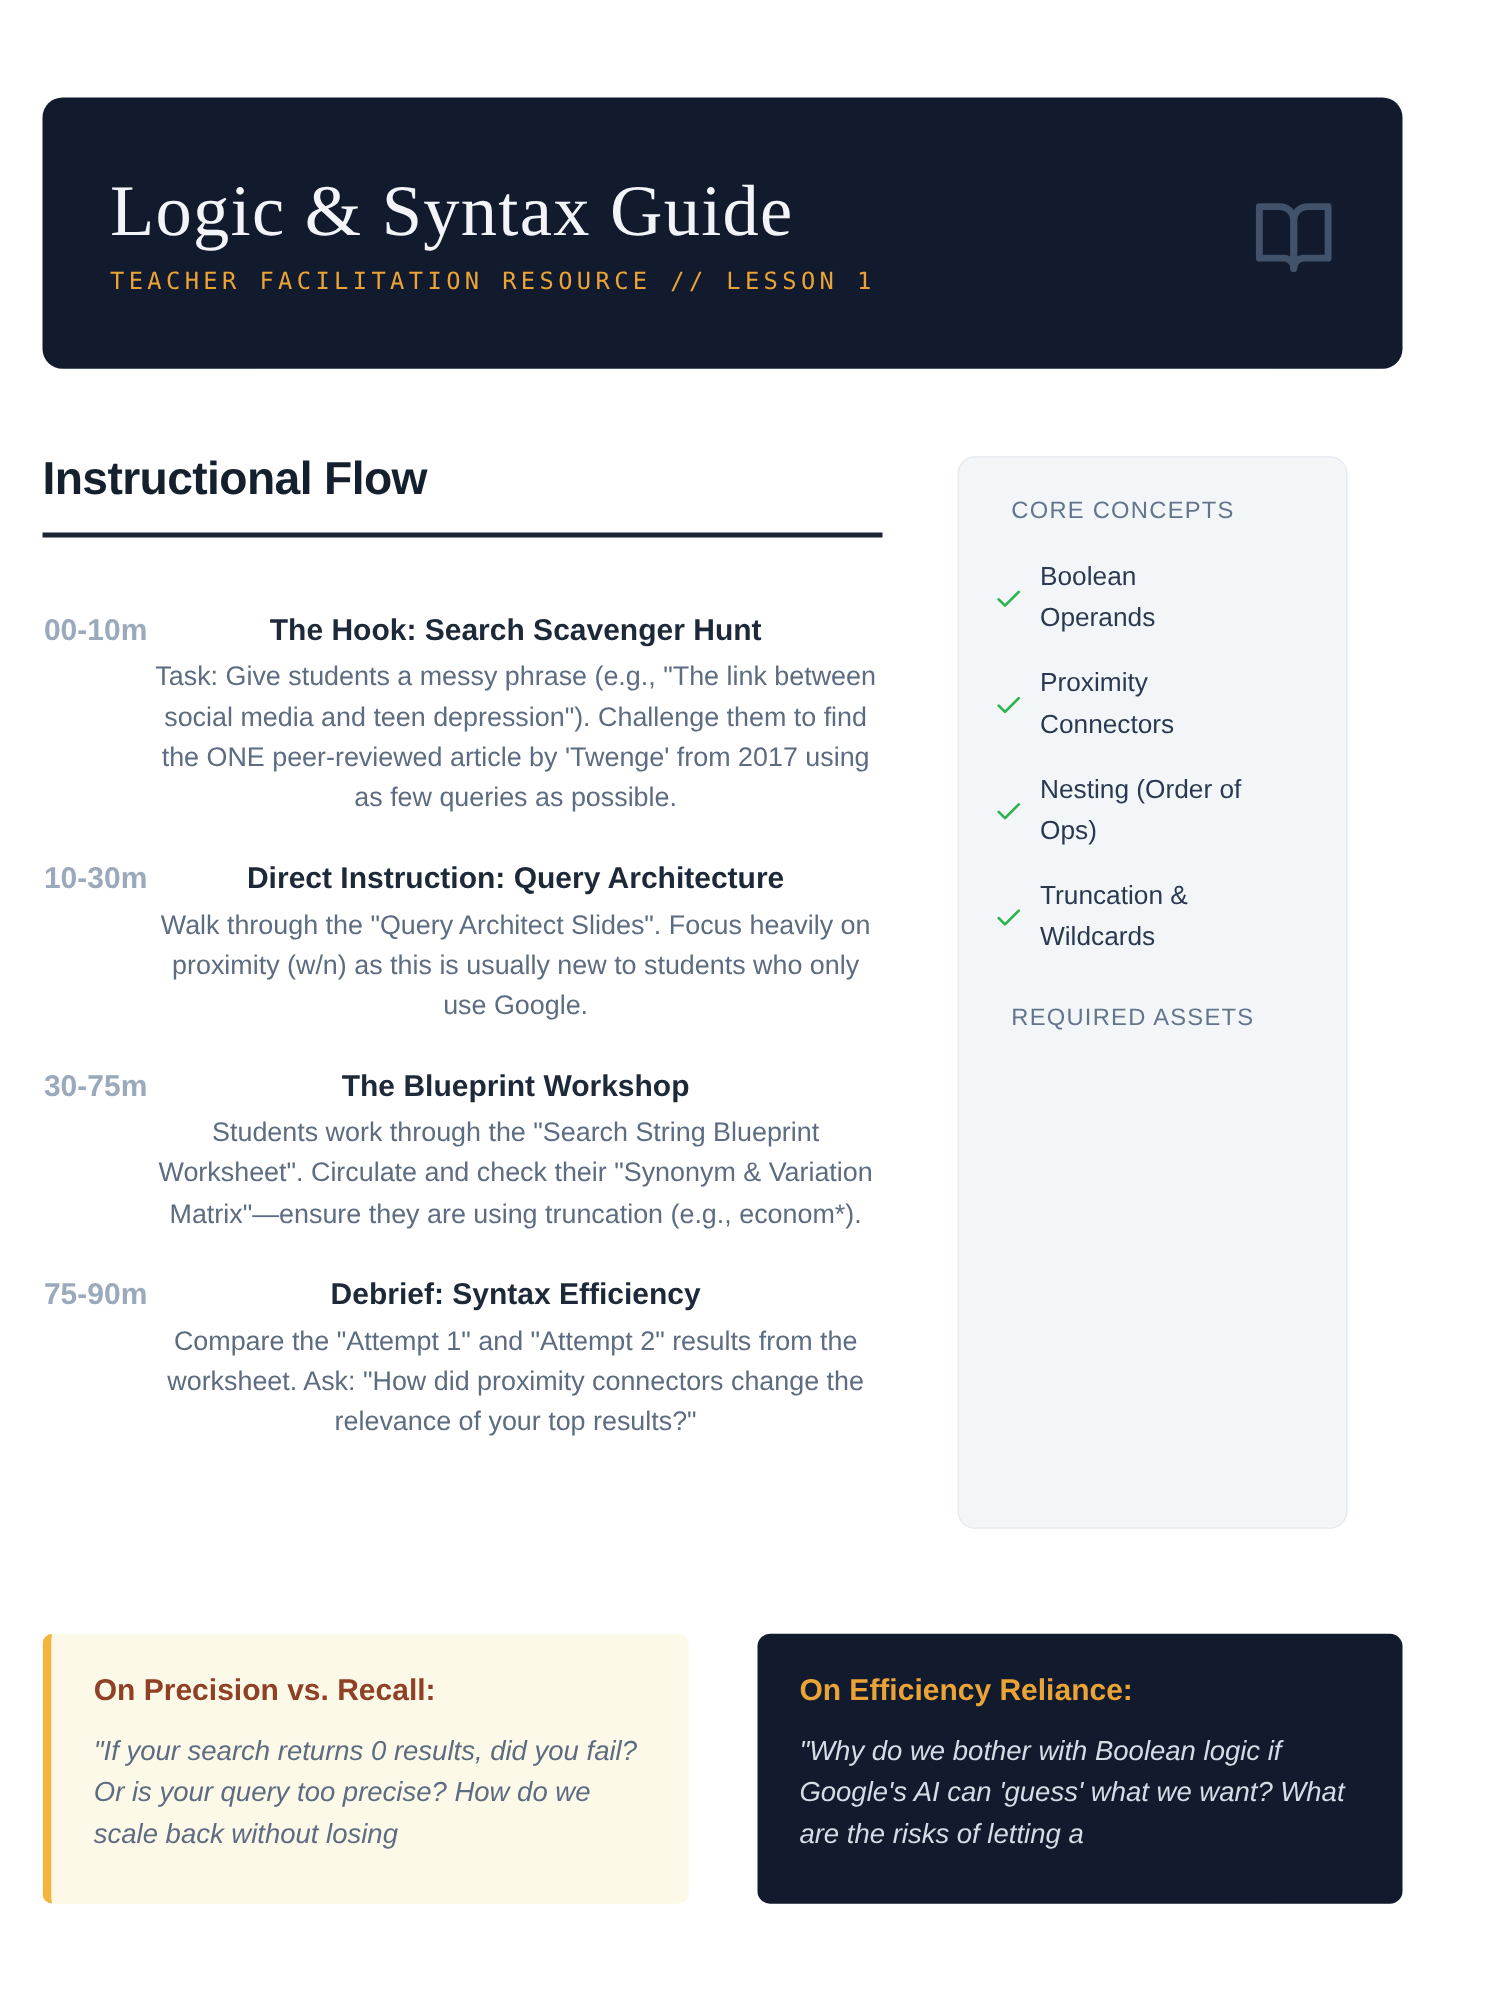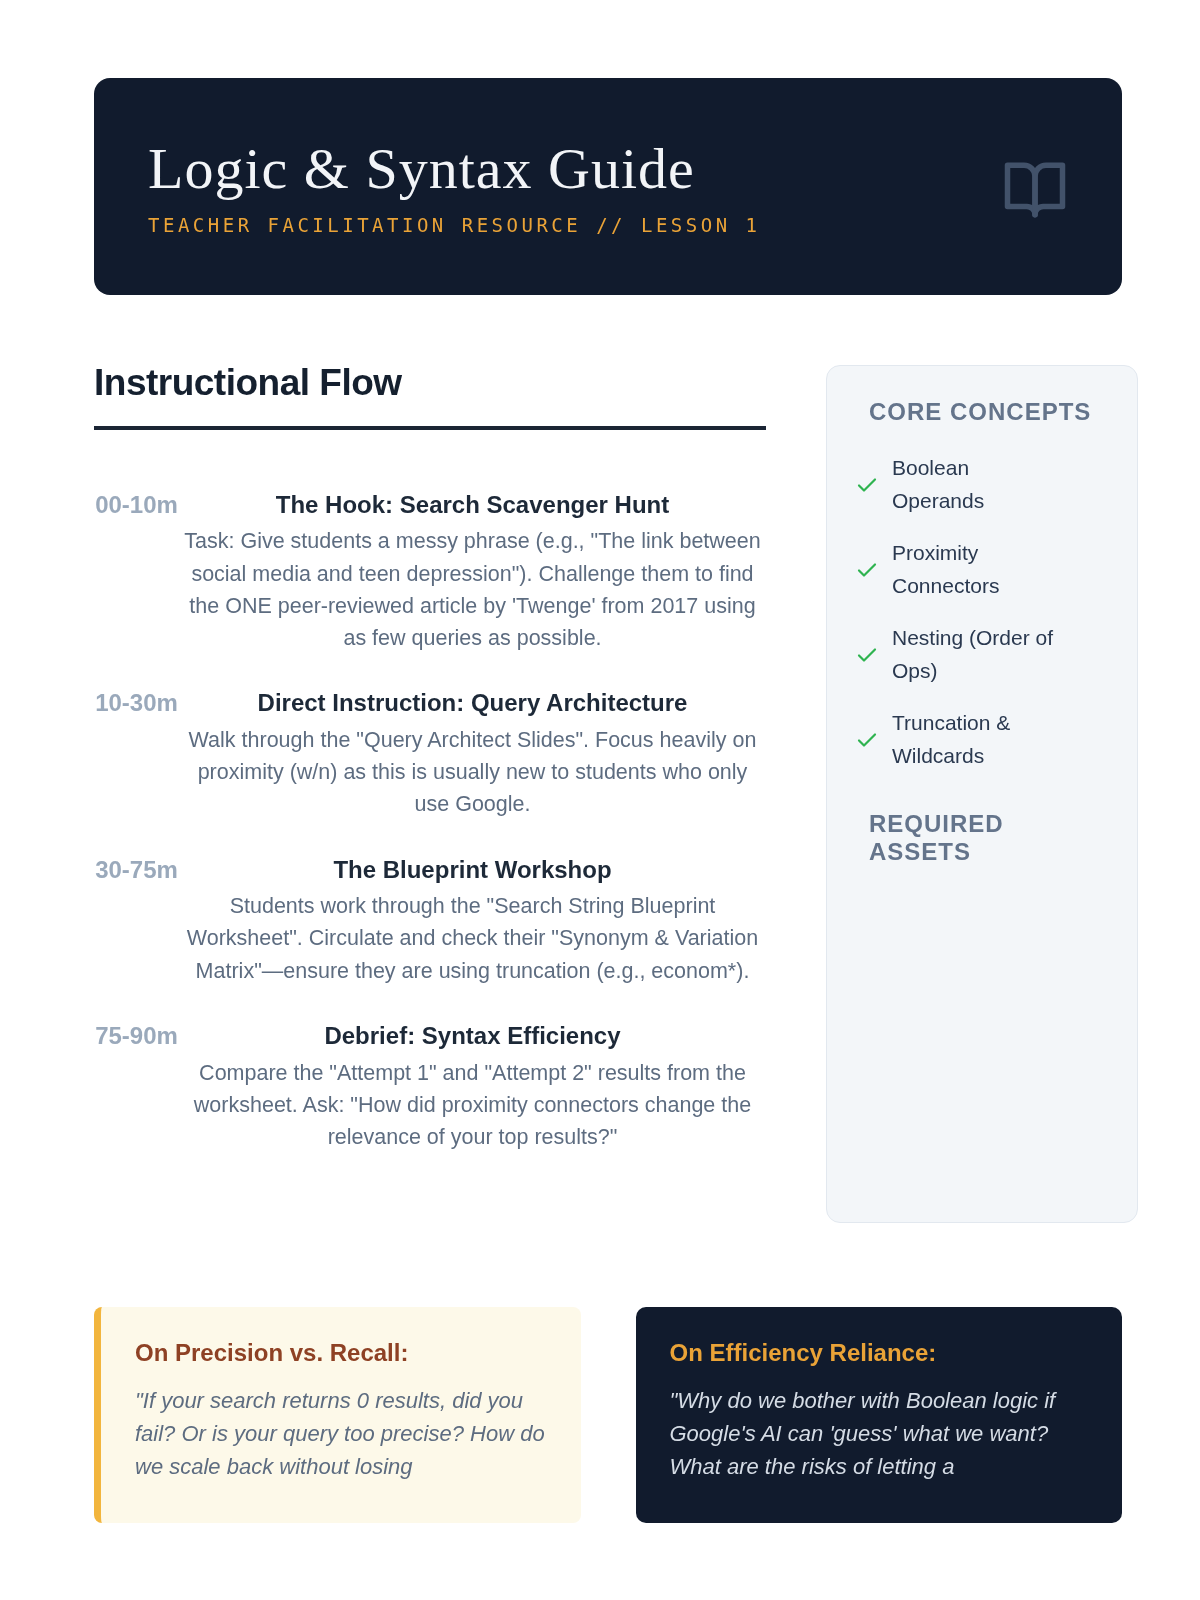--- a/index.html
+++ b/index.html
@@ -23,21 +23,21 @@
     --dark-quote: #d5dce5;
   }
   * { margin: 0; padding: 0; box-sizing: border-box; }
   html, body { background: #ffffff; }
   body {
     width: 1200px;
     height: 1600px;
     overflow: hidden;
     font-family: "Liberation Sans", "DejaVu Sans", sans-serif;
   }
-  .page { width: 1200px; height: 1600px; padding: 78px 78px 0 94px; overflow: hidden; }
+  .page { width: 1200px; height: 1600px; padding: 78px 78px 0 34px; overflow: hidden; }
 
   
   .hero {
     background: var(--navy);
     border-radius: 16px;
     height: 217px;
     padding: 0 54px;
     display: flex;
     align-items: center;
     justify-content: space-between;
@@ -107,22 +107,22 @@
     align-self: flex-start;
     margin-top: 2px;
     min-height: 858px;
     background: var(--sidebar-bg);
     border: 1px solid var(--sidebar-border);
     border-radius: 14px;
     padding: 32px 28px 40px 28px;
   }
   .sidebar-heading {
     margin-left: 14px;
-    font-size: 24px;
-    font-weight: 700;
+    font-size: 19px;
+    font-weight: 400;
     letter-spacing: 1px;
     color: var(--sidebar-heading);
   }
   .concepts { margin-top: 26px; }
   .concept { display: flex; align-items: center; margin-bottom: 20px; }
   .check { flex: none; width: 24px; margin-right: 13px; }
   .check svg { display: block; }
   .concept-text {
     font-size: 21px;
     color: var(--concept-text);

